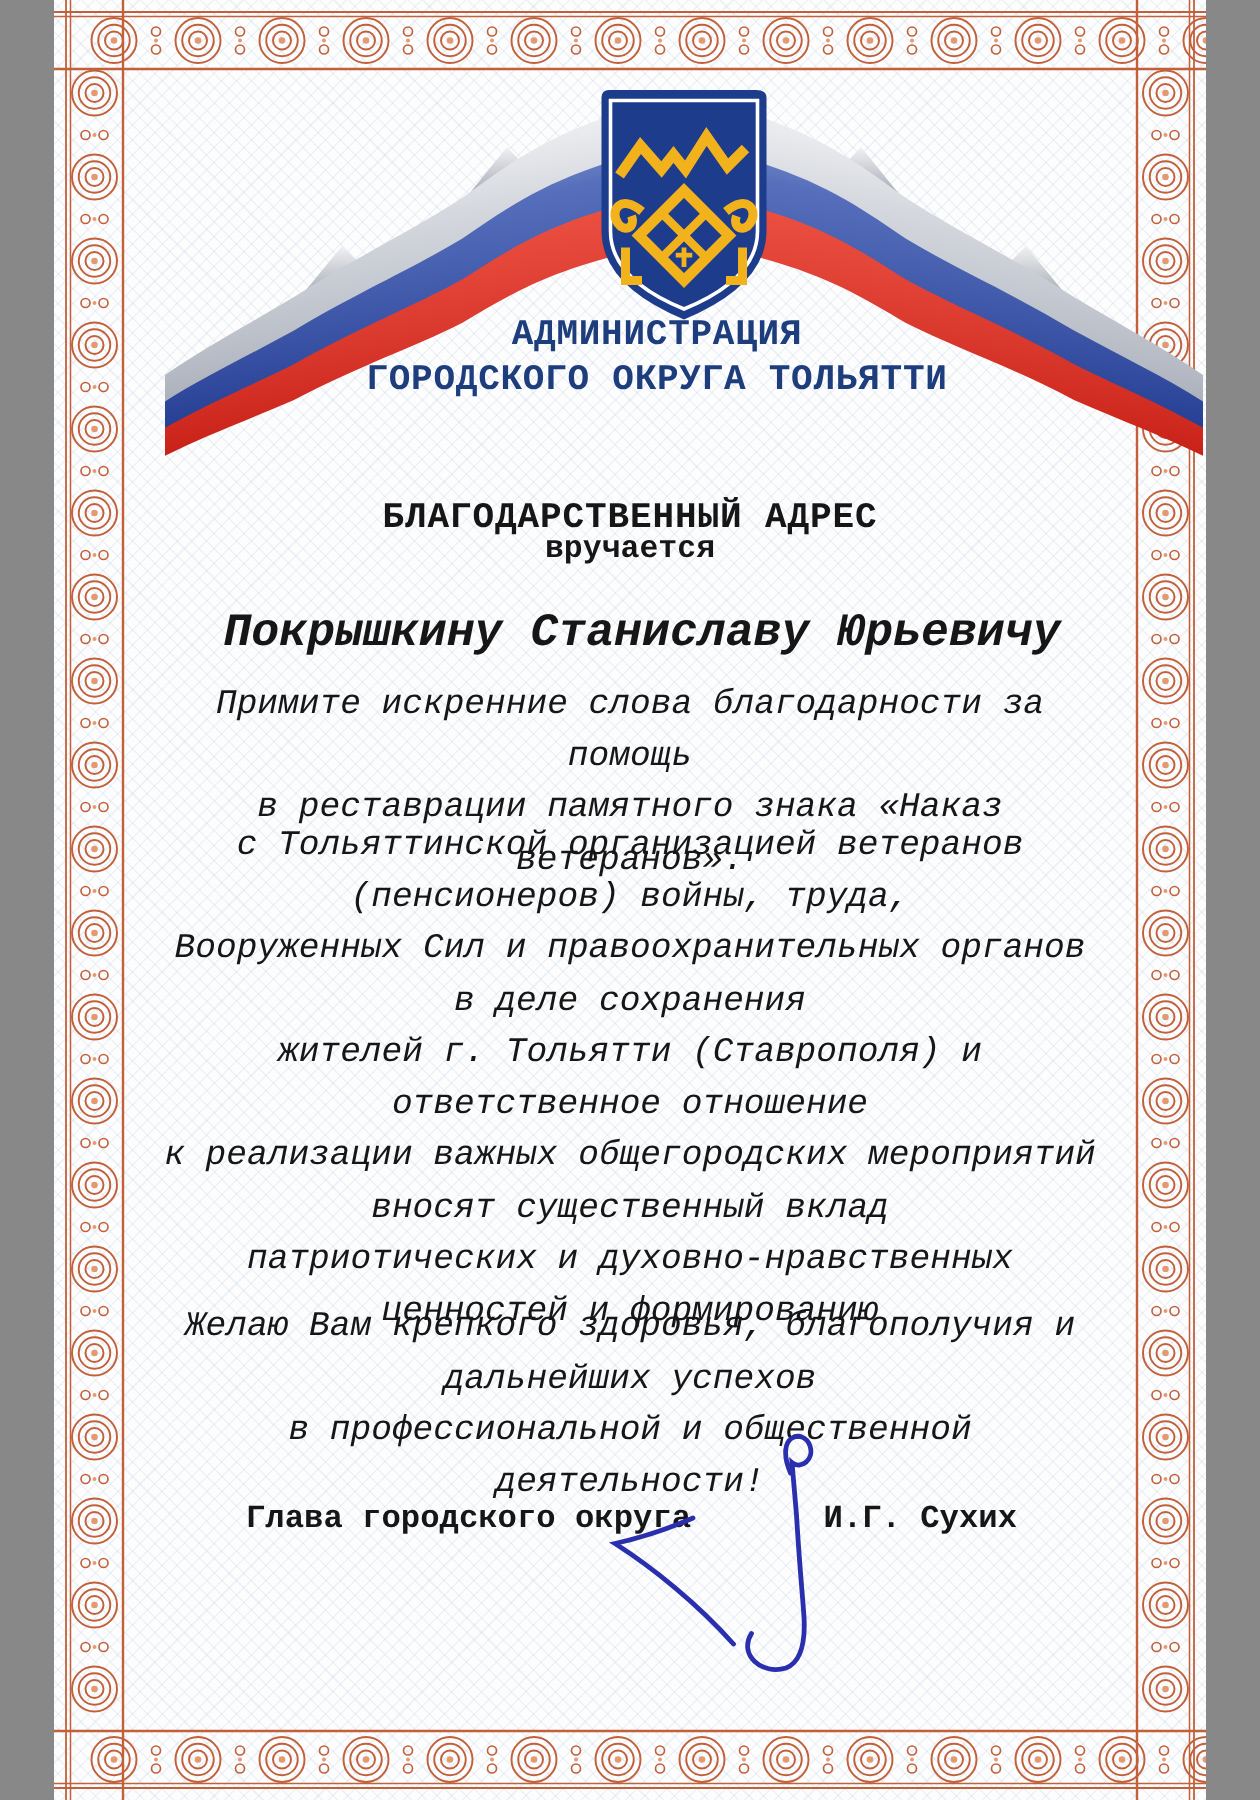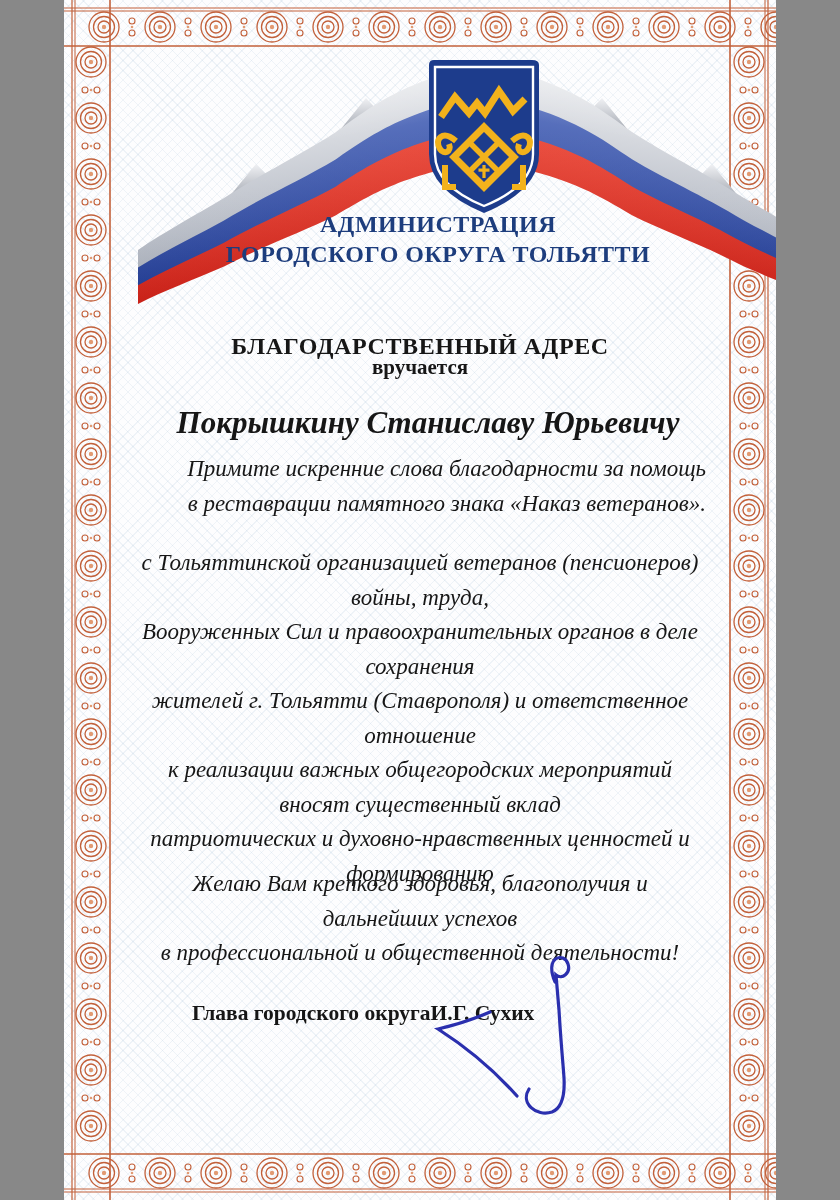--- a/index.html
+++ b/index.html
@@ -1,19 +1,19 @@
 <!DOCTYPE html>
 <html style="--paper: #fdfdfe; --ornament: #c2603a; --ornament-light: #e29a72; --header-blue: #1d3d7d; --text: #161616; --flag-white-1: #ffffff; --flag-white-2: #a9afbb; --flag-blue-1: #7289cf; --flag-blue-2: #1f3a94; --flag-red-1: #f4604f; --flag-red-2: #cf1d14; --fold-1: #f0f1f4; --fold-2: #8d939e; --shield-navy: #1d3c8c; --shield-gold: #f2b21c; --signature-ink: #2a2fae;"><head>
 <meta charset="utf-8">
 <style>
   html,body{margin:0;padding:0;background:#888;}
   .page{
-    position:relative;width:712px;height:1200px;margin:0 auto;
+    position:relative;width:768px;height:1200px;margin:0 auto;
     background:#fdfdfe;overflow:hidden;
-    font-family:Liberation Serif, serif;color:#161616;
+    font-family:Liberation Mono, monospace;color:#161616;
   }
   .texture{
     position:absolute;inset:0;pointer-events:none;
     background:
       repeating-linear-gradient(45deg, rgba(140,175,205,.13) 0 1px, transparent 1px 7px),
       repeating-linear-gradient(-45deg, rgba(140,175,205,.13) 0 1px, transparent 1px 7px);
   }
   svg.border-strip{position:absolute;pointer-events:none;}
   #b-top{top:0;left:0;}
   #b-bottom{bottom:0;left:0;transform:scaleY(-1);}
@@ -26,25 +26,25 @@
     color:var(--header-blue);font-weight:bold;font-size:24px;line-height:30px;letter-spacing:.5px;
   }
   .doc-title{position:absolute;top:331px;left:52px;right:52px;text-align:center;
     font-weight:bold;font-size:24px;line-height:30px;letter-spacing:.6px;}
   .presented{position:absolute;top:354px;left:52px;right:52px;text-align:center;
     font-weight:bold;font-size:21px;line-height:26px;}
   .recipient{position:absolute;top:385px;left:52px;right:52px;text-align:center;
     font-weight:bold;font-style:italic;font-size:31px;line-height:28px;transform:translateX(8px);margin-top:24px;}
   .para{position:absolute;left:70px;right:70px;text-align:center;
     font-style:italic;font-size:23px;line-height:34.5px;}
-  #para1{top:452px;text-align:right;}
+  #para1{top:452px;}
   #para2{top:546px;}
   #para3{top:867px;}
   .sig-row{position:absolute;top:1000px;left:128px;right:126px;
-    display:flex;align-items:flex-start;
+    display:flex;justify-content:space-between;align-items:flex-start;
     font-weight:bold;font-size:21.5px;line-height:26px;}
   #signatureArt{position:absolute;top:948px;left:352px;pointer-events:none;}
 </style>
 </head>
 <body>
 
 <div class="page">
   <div class="texture"></div>
 
   <svg id="b-top" class="border-strip" width="840" height="52">

